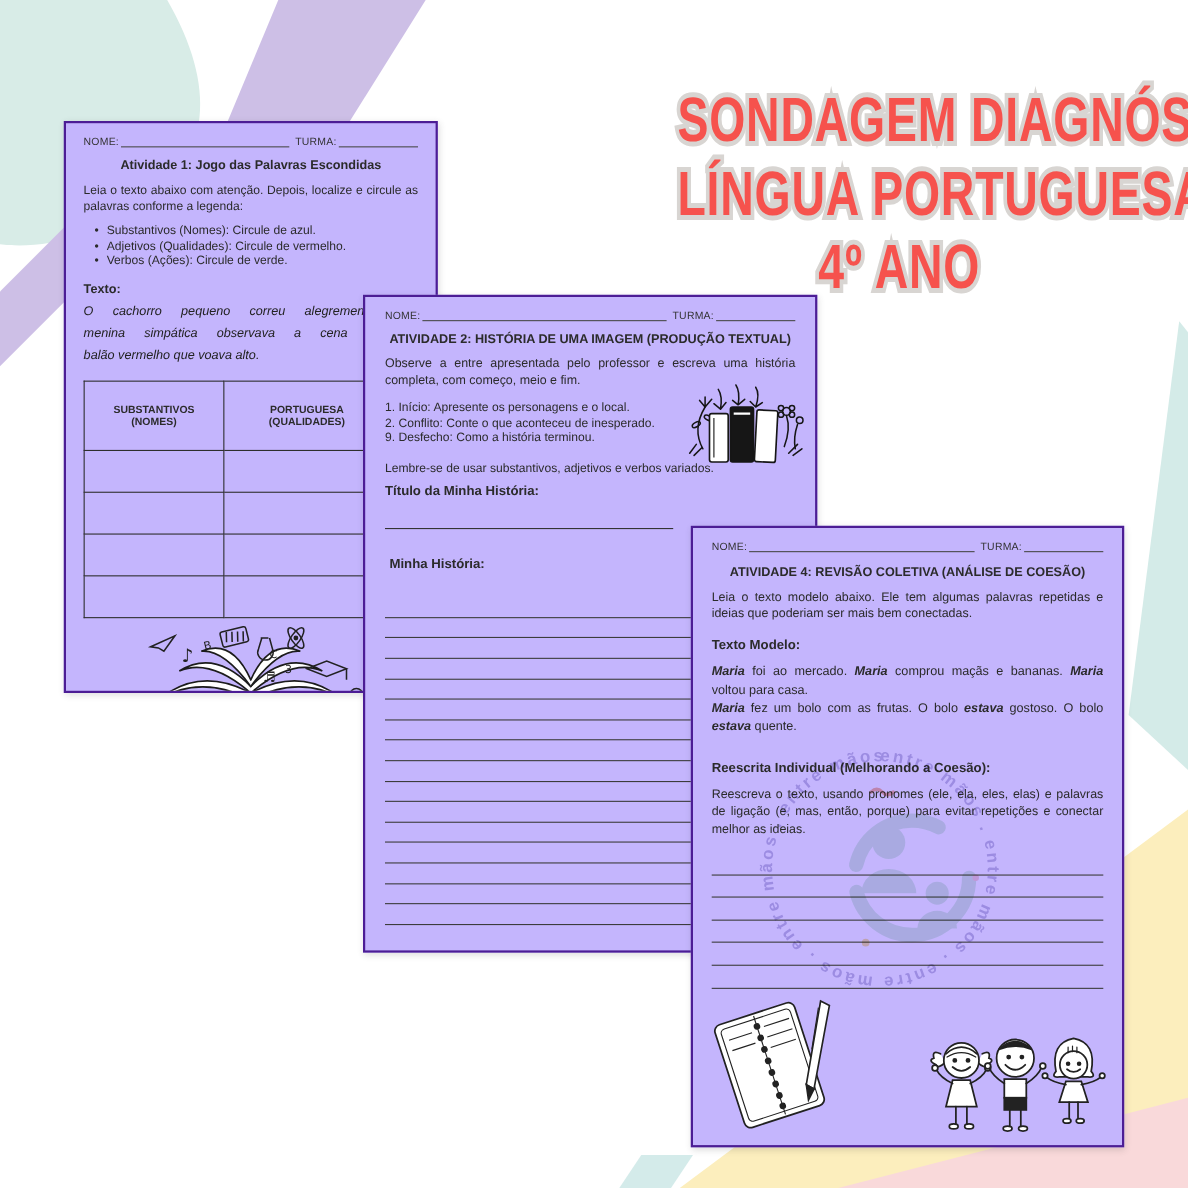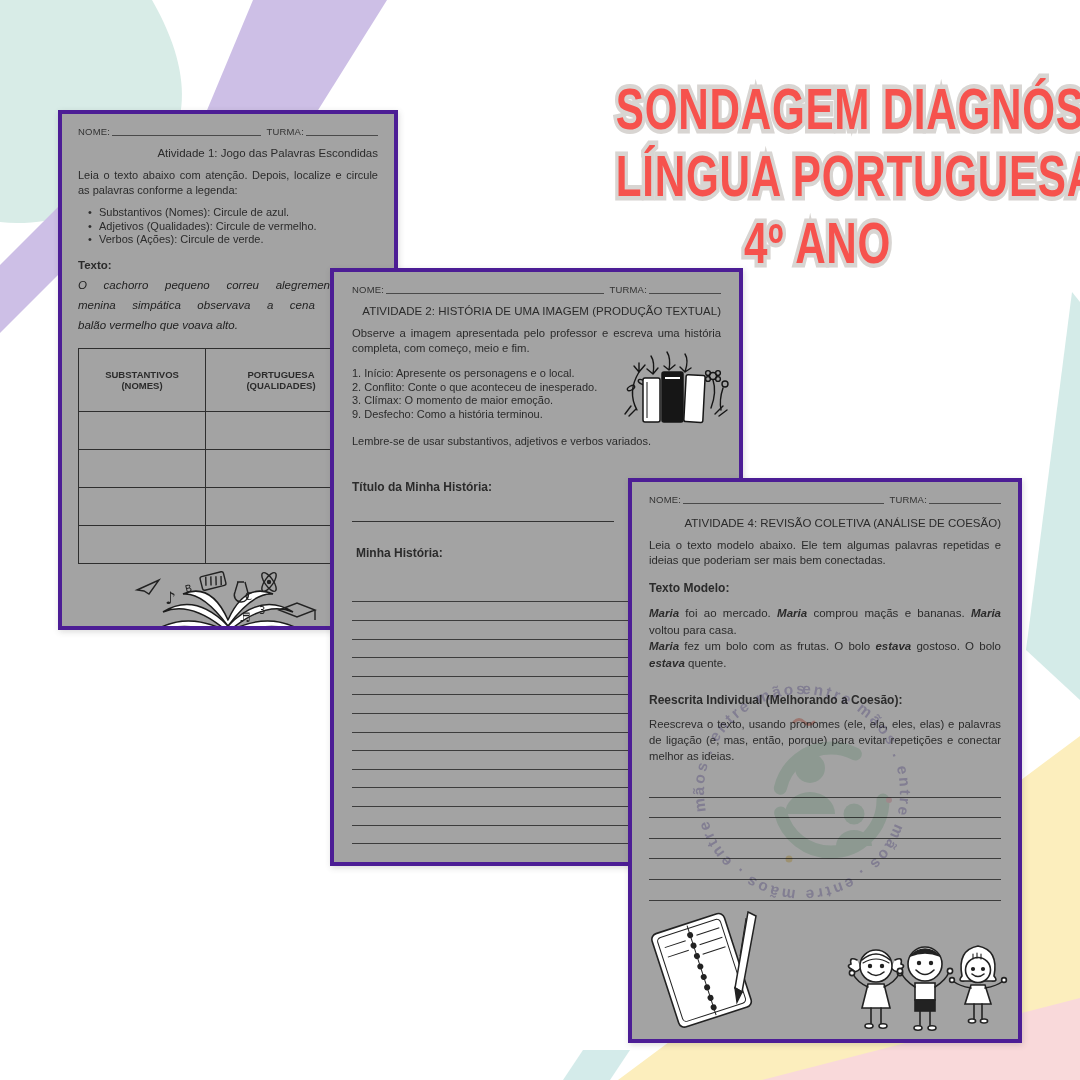--- a/index.html
+++ b/index.html
@@ -11,33 +11,33 @@
   
   .big-title{position:absolute;left:545px;top:78px;width:545px;z-index:1;text-align:center;}
   .bt-line{position:relative;height:67px;}
   .bt-scale{transform:scaleX(0.74);transform-origin:50% 50%;position:relative;height:67px;}
   .bt-stroke,.bt-fill{position:absolute;left:0;right:0;top:0;
       font-weight:bold;font-size:57px;line-height:63px;letter-spacing:1px;white-space:nowrap;}
   .bt-stroke{-webkit-text-stroke:9px #d8d5d2;color:#d8d5d2;}
   .bt-fill{color:#f6524d;}
 
   
-  .page{position:absolute;background:#a3a3a3;border:4px solid #4c1d95;
+  .page{position:absolute;background:#c4b5fd;border:2px solid #4c1d95;
         box-sizing:border-box;box-shadow:1px 2px 6px rgba(60,60,60,.18);
         overflow:hidden;}
   .page1{left:58px;top:110px;width:340px;height:520px;z-index:2;padding:0 16px;}
   .page2{left:330px;top:268px;width:413px;height:598px;z-index:3;padding:0 18px;}
   .page3{left:628px;top:478px;width:394px;height:565px;z-index:4;padding:0 17px;}
 
   .nome-row{display:flex;align-items:flex-end;font-size:9.5px;color:#333;margin-top:11px;}
   .nome-row .lbl{white-space:nowrap;letter-spacing:.2px;}
   .fill-line{flex:1 1 auto;border-bottom:1px solid #4a4a4a;height:10px;margin:0 5px 1px 2px;}
   .fill-line.turma{flex:0 0 72px;margin-right:0;}
 
-  .p-title{font-size:11.5px;font-weight:normal;text-align:right;margin:10px 0 0 0;}
+  .p-title{font-size:11.5px;font-weight:bold;text-align:center;margin:10px 0 0 0;}
   .just{text-align:justify;}
   .para{font-size:11px;line-height:14.5px;margin:9px 0 0 0;}
 
   .bullets{margin:9px 0 0 10px;padding:0;list-style:none;}
   .bullets li{display:flex;font-size:11px;line-height:13.6px;}
   .bullets .dot{width:11px;flex:0 0 11px;}
 
   .bold-label{font-size:11.5px;font-weight:bold;margin-top:12px;}
   .italic-wrap{margin-top:4px;}
   .it-line{font-style:italic;font-size:11.5px;line-height:20px;color:#222;}
@@ -198,25 +198,24 @@
   </section>
 
   <section class="page page2">
     <div class="nome-row">
       <span class="lbl">NOME:</span>
       <span class="fill-line"></span>
       <span class="lbl">TURMA:</span>
       <span class="fill-line turma"></span>
     </div>
     <h3 class="p-title">ATIVIDADE 2: HISTÓRIA DE UMA IMAGEM (PRODUÇÃO TEXTUAL)</h3>
-    <p class="para just" style="font-size:11.3px;">Observe a imagem apresentada pelo professor e escreva uma história completa, com começo, meio e fim.</p>
+    <p class="para just" style="font-size:11.3px;">Observe a entre apresentada pelo professor e escreva uma história completa, com começo, meio e fim.</p>
     <div class="steps">
       <div>1. Início: Apresente os personagens e o local.</div>
       <div>2. Conflito: Conte o que aconteceu de inesperado.</div>
-      <div>3. Clímax: O momento de maior emoção.</div>
       <div>9. Desfecho: Como a história terminou.</div>
     </div>
     <p class="para" style="margin-top:13px;">Lembre-se de usar substantivos, adjetivos e verbos variados.</p>
 
     <svg class="abs ill" style="right:8px;top:76px;" width="116" height="82" viewBox="0 0 116 82">
       <g stroke="#161616" fill="none" stroke-width="1.4" stroke-linecap="round">
         <path d="M22,62 Q12,44 24,24"></path>
         <path d="M24,24 l-5,-6 M24,24 l6,-7 M24,24 l0,-9"></path>
         <ellipse cx="16" cy="40" rx="4" ry="2" transform="rotate(-30 16 40)"></ellipse>
         <ellipse cx="27" cy="34" rx="4" ry="2" transform="rotate(25 27 34)"></ellipse>
@@ -234,21 +233,21 @@
         <path d="M10,66 l6,-8 M14,68 l7,-7 M100,66 l8,-8 M104,68 l8,-6"></path>
       </g>
       <g stroke="#161616" stroke-width="1.5">
         <rect x="28" y="30" width="17" height="44" rx="2" fill="#ffffff"></rect>
         <rect x="47" y="24" width="21" height="50" rx="2" fill="#161616"></rect>
         <rect x="70" y="27" width="19" height="47" rx="2" fill="#ffffff" transform="rotate(3 79 50)"></rect>
         <line x1="32" y1="34" x2="32" y2="70" stroke-width="1"></line>
         <path d="M50,30 h15" stroke="#ffffff" stroke-width="2"></path>
       </g>
     </svg>
-    <div class="field-label" style="margin-top:31px;">Título da Minha História:</div>
+    <div class="field-label" style="margin-top:6px;">Título da Minha História:</div>
     <div class="title-line"></div>
     <div class="field-label" style="margin-top:24px;margin-left:4px;">Minha História:</div>
     <div class="wlines" style="margin-top:24px;">
         <div class="wline"></div>
         <div class="wline"></div>
         <div class="wline"></div>
         <div class="wline"></div>
         <div class="wline"></div>
         <div class="wline"></div>
         <div class="wline"></div>

